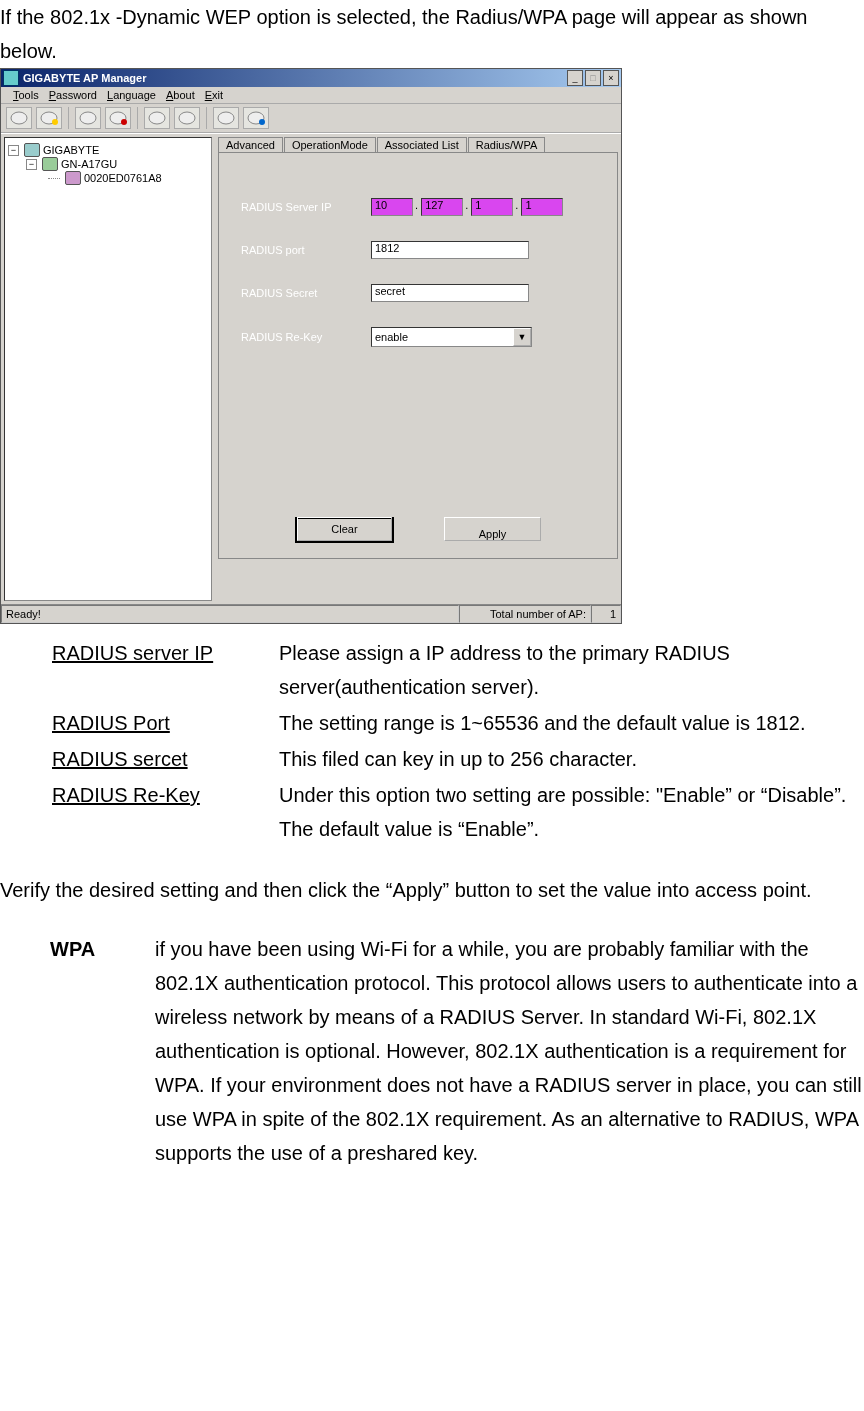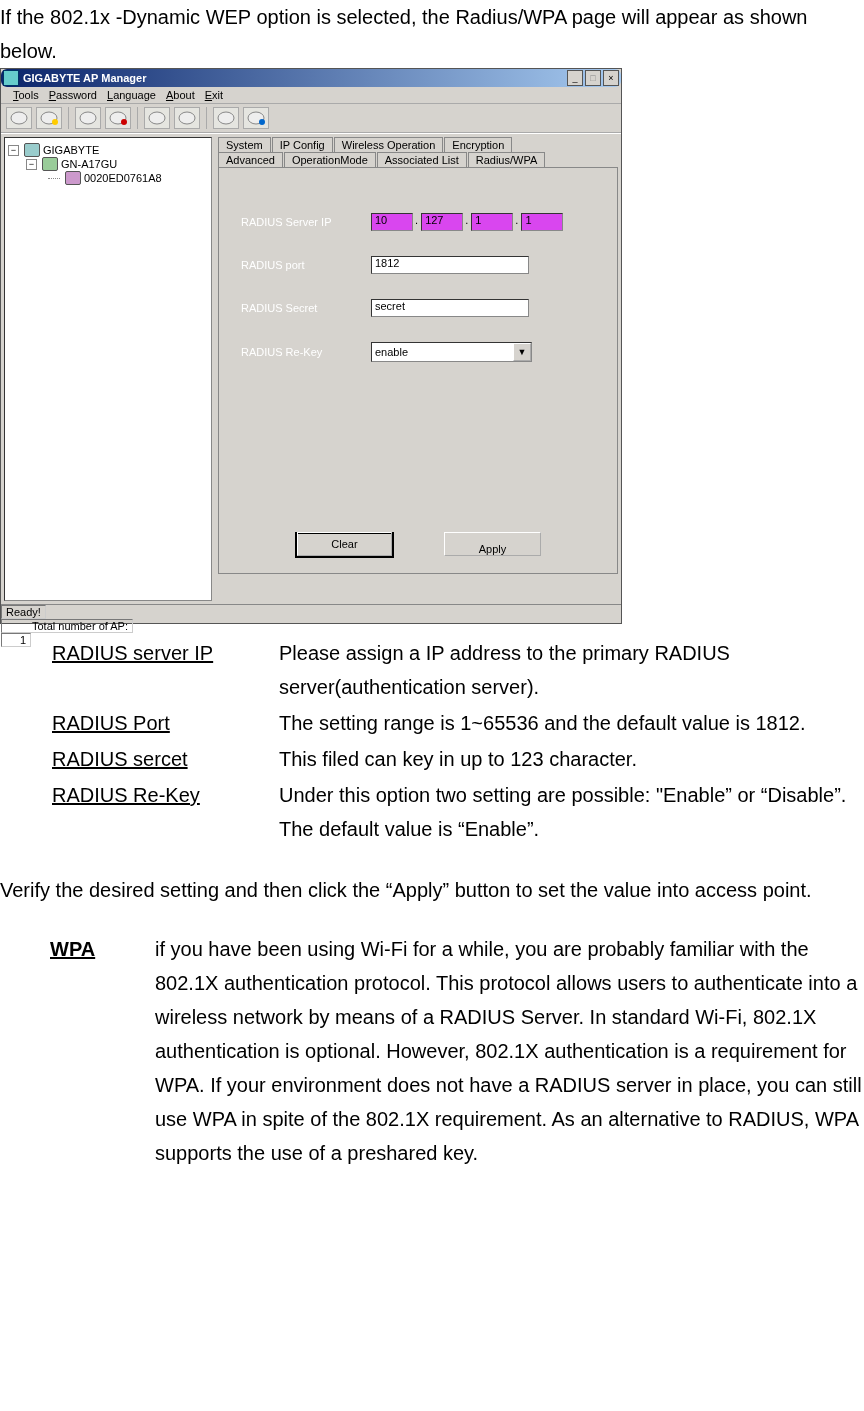--- a/index.html
+++ b/index.html
@@ -23,21 +23,20 @@
     font-size: 11px;
     color: #000;
   }
   .titlebar {
     background: linear-gradient(to right, #0a246a, #a6caf0);
     color: #fff;
     display: flex;
     align-items: center;
     height: 18px;
     padding: 0 2px;
-    border-radius: 6px;
   }
   .titlebar .title {
     flex: 1;
     font-weight: bold;
     padding-left: 4px;
   }
   .titlebar .winbtn {
     width: 14px;
     height: 14px;
     margin-left: 2px;
@@ -219,23 +218,22 @@
     width: 100%;
     height: 100%;
     display: flex;
     align-items: center;
     justify-content: center;
   }
   .statusbar {
     display: flex;
     border-top: 1px solid #888;
     height: 18px;
-    align-items: flex-start;
+    align-items: flex-end;
     font-size: 11px;
-    flex-direction: column;
   }
   .statusbar .cell {
     border: 1px inset #ccc;
     padding: 0 4px;
     height: 16px;
     display: flex;
     align-items: center;
   }
   .statusbar .ready { flex: 1; }
   .statusbar .apcount { width: 122px; }
@@ -246,21 +244,21 @@
   }
   .desc-table td { vertical-align: top; padding: 0 0 0 0; }
   .desc-table td.label { width: 225px; text-decoration: underline; }
   .conn {
     display: inline-block;
     width: 12px;
     border-bottom: 1px dotted #888;
     margin-right: 2px;
   }
   .wpa-row { display:flex; margin-left:50px; }
-  .wpa-label { width:105px; font-weight:bold;text-decoration:underline; }
+  .wpa-label { width:105px; font-weight:bold; }
   .wpa-body { flex:1; }
   .intro { }
 </style>
 </head>
 <body>
 
 <div class="doc-text intro">If the 802.1x -Dynamic WEP option is selected, the Radius/WPA page will appear as shown below.</div>
 
 <div class="win">
   <div class="titlebar">
@@ -337,26 +335,20 @@
         <span class="icon-dev" style="background:#9c9"></span>
         <span>GN-A17GU</span>
       </div>
       <div class="tree-item tree-indent2">
         <span class="conn"></span>
         <span class="icon-dev" style="background:#c9c"></span>
         <span>0020ED0761A8</span>
       </div>
     </div>
     <div class="main">
-      <div class="tabrow">
-        <div class="tab">System</div>
-        <div class="tab">IP Config</div>
-        <div class="tab">Wireless Operation</div>
-        <div class="tab">Encryption</div>
-      </div>
       <div class="tabrow">
         <div class="tab">Advanced</div>
         <div class="tab">OperationMode</div>
         <div class="tab">Associated List</div>
         <div class="tab active">Radius/WPA</div>
       </div>
       <div class="panel">
         <div style="height:20px"></div>
         <div class="form-row">
           <div class="form-label">RADIUS Server IP</div>
@@ -403,21 +395,21 @@
       <tr>
     <td class="label">RADIUS server IP</td>
     <td>Please assign a IP address to the primary RADIUS server(authentication server).</td>
   </tr>
   <tr>
     <td class="label">RADIUS Port</td>
     <td>The setting range is 1~65536 and the default value is 1812.</td>
   </tr>
   <tr>
     <td class="label">RADIUS sercet</td>
-    <td>This filed can key in up to 123 character.</td>
+    <td>This filed can key in up to 256 character.</td>
   </tr>
   <tr>
     <td class="label">RADIUS Re-Key</td>
     <td>Under this option two setting are possible: "Enable” or “Disable”. The default value is “Enable”.</td>
   </tr>
 </tbody>
   </table>
 
 <div style="height:25px"></div>
 

